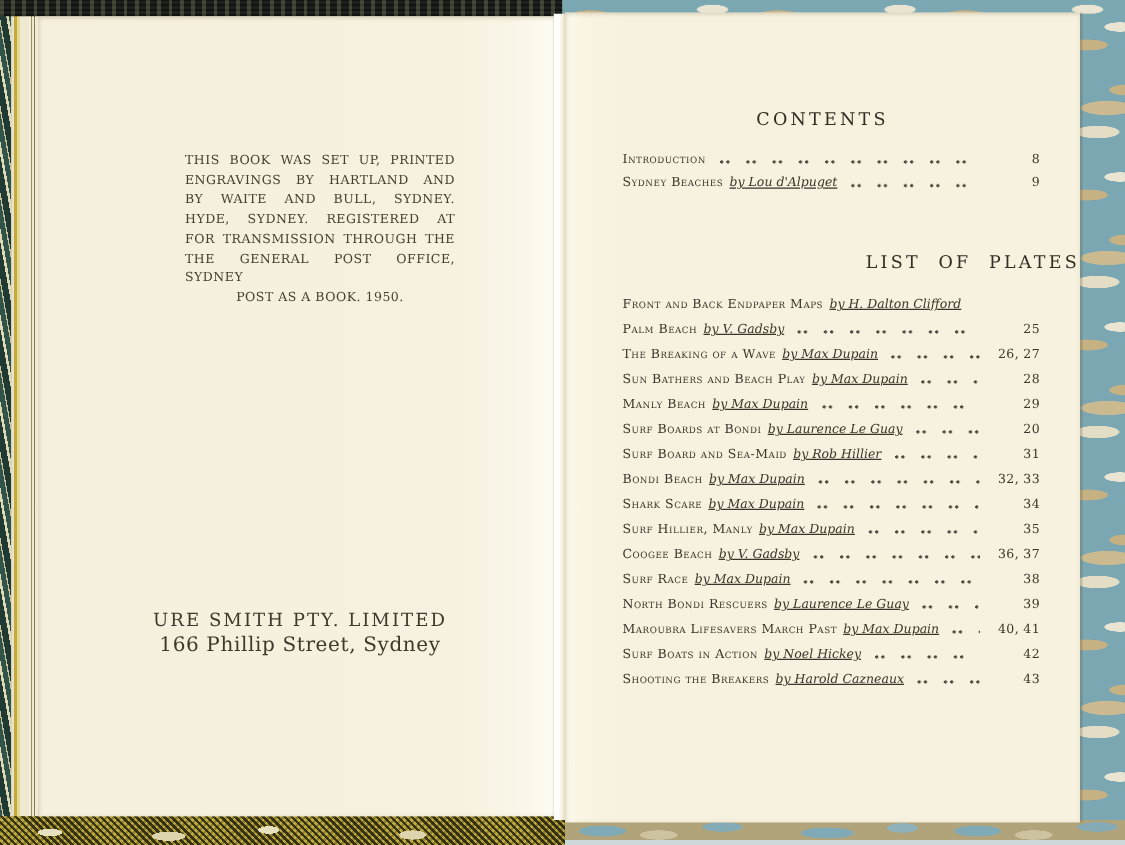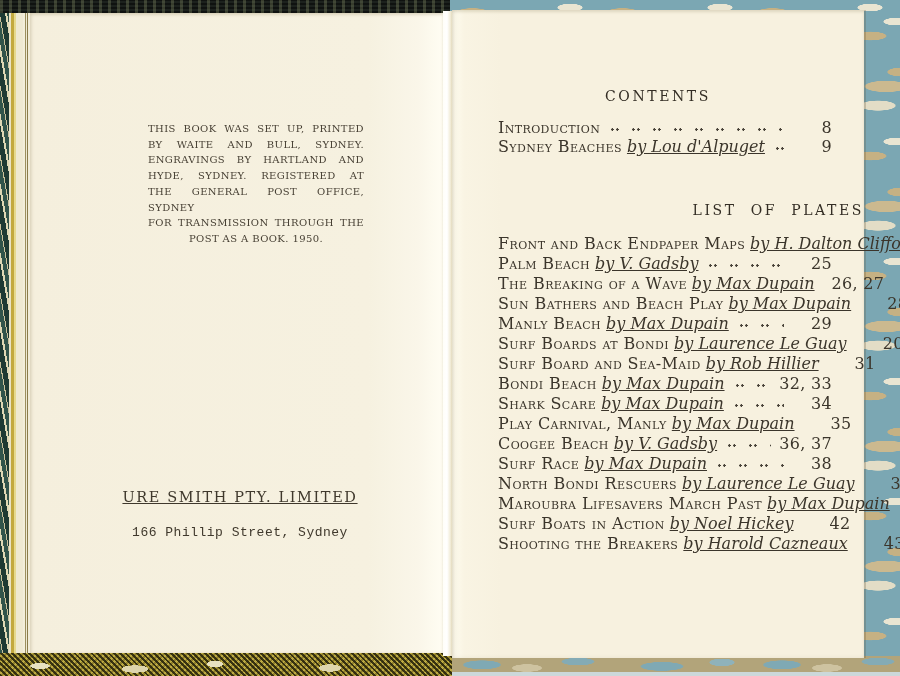--- a/index.html
+++ b/index.html
@@ -85,35 +85,35 @@
   }
 
   
   .colophon{
     left:118px;top:82px;width:216px;
     font-size:10px;letter-spacing:.4px;line-height:15.7px;color:#463f33;margin-top:26px;
   }
   .colophon .line{text-align:justify;text-align-last:justify;}
   .colophon .line:last-child{text-align-last:center;}
   .publisher{left:10px;top:476px;width:400px;text-align:center;color:#3f382c;}
-  .publisher-name{font-size:14.5px;letter-spacing:1.6px;text-decoration:underline;}
-  .publisher-address{font-size:13px;letter-spacing:.5px;margin-top:20px;font-family:Liberation Mono, monospace;}
+  .publisher-name{font-size:14.5px;letter-spacing:1.6px;}
+  .publisher-address{font-size:16px;letter-spacing:.5px;margin-top:1px;}
 
   
   .heading{
     left:0;width:412px;text-align:center;
     font-size:14px;letter-spacing:2.6px;word-spacing:7px;color:#332d24;
   }
   .heading-contents{top:78px;}
   .heading-plates{top:192px;text-align:right;}
   .toc{left:46px;top:108px;width:334px;}
   .plates{left:46px;top:224px;width:334px;}
   .row{
     display:flex;align-items:baseline;height:19px;line-height:19px;
-    font-size:16px;white-space:nowrap;color:#3b352b;
+    font-size:10px;white-space:nowrap;color:#3b352b;
   }
   .plates .row{height:20px;line-height:20px;}
   .row .title{font-variant:small-caps;letter-spacing:.4px;flex:0 0 auto;}
   .row .author{font-style:italic;margin-left:5px;flex:0 0 auto;text-decoration:underline;}
   .row .leader{
     flex:1 1 0;min-width:0;height:4px;align-self:center;
     margin:4px 8px 0 9px;
     background-image:
       radial-gradient(circle at 1.4px 1.6px,#4a443a 1.1px,transparent 1.5px),
       radial-gradient(circle at 1.4px 1.6px,#4a443a 1.1px,transparent 1.5px);
@@ -133,29 +133,29 @@
 <div class="abs band-top-right marble-blue"></div>
 <div class="abs band-bottom-left"></div>
 <div class="abs band-bottom-right"></div>
 <div class="abs gutter"></div>
 
 <div class="abs page page-left">
   <div class="abs colophon">
 
       <div class="line">THIS BOOK WAS SET UP, PRINTED</div>
 
+      <div class="line">ENGRAVINGS BY HARTLAND AND</div>
+
       <div class="line">BY WAITE AND BULL, SYDNEY.</div>
 
-      <div class="line">ENGRAVINGS BY HARTLAND AND</div>
-
       <div class="line">HYDE, SYDNEY. REGISTERED AT</div>
 
+      <div class="line">FOR TRANSMISSION THROUGH THE</div>
+
       <div class="line">THE GENERAL POST OFFICE, SYDNEY</div>
-
-      <div class="line">FOR TRANSMISSION THROUGH THE</div>
 
       <div class="line">POST AS A BOOK. 1950.</div>
     </div>
   <div class="abs publisher">
     <div class="publisher-name">URE SMITH PTY. LIMITED</div>
     <div class="publisher-address">166 Phillip Street, Sydney</div>
   </div>
 </div>
 
 <div class="abs page page-right">
@@ -238,21 +238,21 @@
       </div>
 
       <div class="row">
         <span class="title">Shark Scare</span>
         <span class="author">by Max Dupain</span>
         <span class="leader"></span>
         <span class="pages">34</span>
       </div>
 
       <div class="row">
-        <span class="title">Play Carnival, Manly</span>
+        <span class="title">Surf Hillier, Manly</span>
         <span class="author">by Max Dupain</span>
         <span class="leader"></span>
         <span class="pages">35</span>
       </div>
 
       <div class="row">
         <span class="title">Coogee Beach</span>
         <span class="author">by V. Gadsby</span>
         <span class="leader"></span>
         <span class="pages">36, 37</span>

